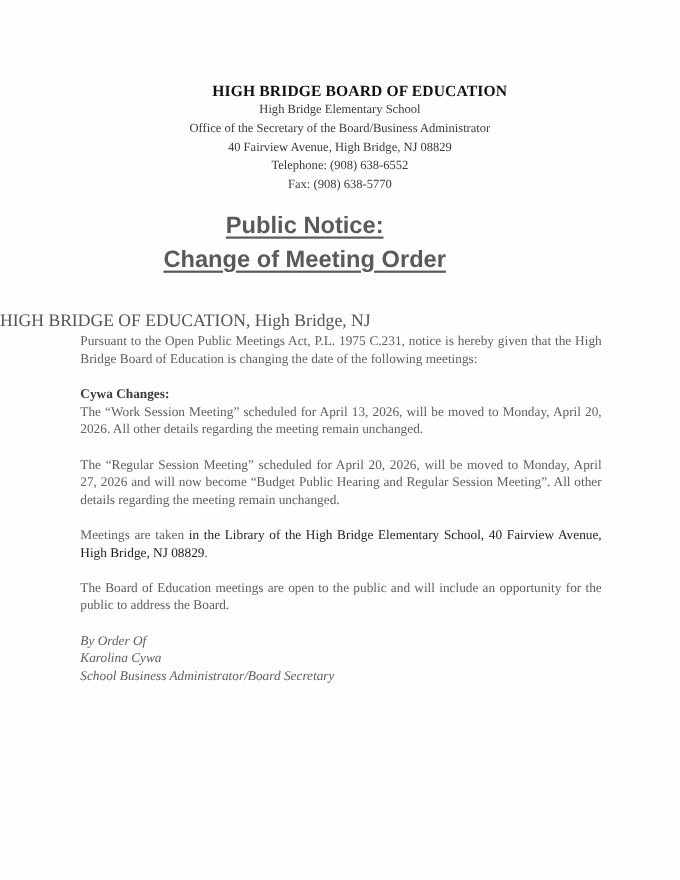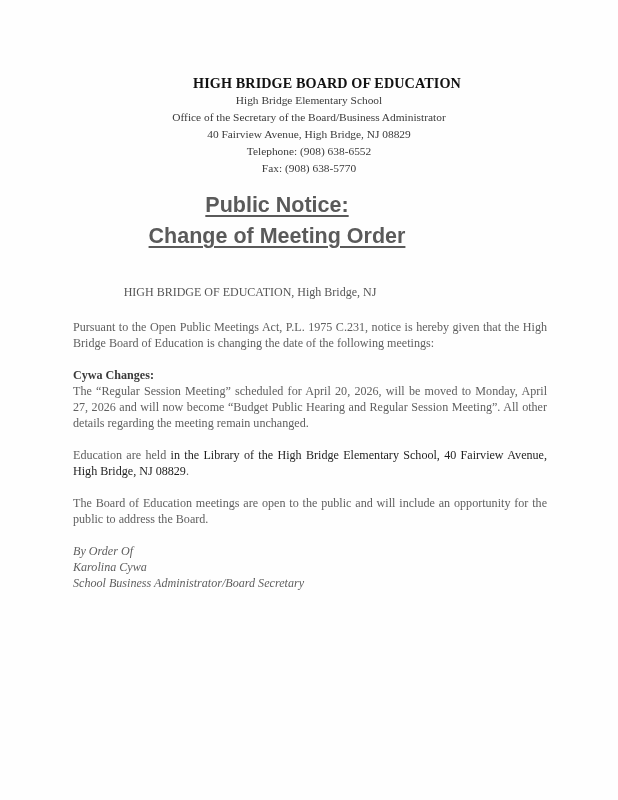--- a/index.html
+++ b/index.html
@@ -9,24 +9,24 @@
   .sans { font-family: "Liberation Sans", "DejaVu Sans", sans-serif; }
 
   .letterhead { position: absolute; left: 0; top: 74px; width: 618px; text-align: center; }
   .lh-title { font-weight: bold; font-size: 14.2px; color: #111; line-height: 18px; letter-spacing: 0.1px; padding-left: 36px; }
   .lh-line { font-size: 11.4px; color: #3a3a3a; line-height: 17px; }
 
   .notice-title { position: absolute; left: 0; top: 190px; width: 554px; text-align: center;
     font-weight: bold; font-size: 21.5px; color: #5a5a5a; line-height: 31px; }
   .notice-title span { text-decoration: underline; text-decoration-thickness: 2px; text-underline-offset: 3px; display: block; }
 
-  .dateline { position: absolute; left: 0; top: 284px; width: 500px; text-align: center;
-    font-size: 12px; color: #555; line-height: 16px; }
+  .dateline { position: absolute; left: 0; top: 284px; width: 500px; 
+    font-size: 16px; color: #555; line-height: 16px; }
 
-  .body { position: absolute; left: 73px; top: 319px; width: 474px; font-size: 12.1px; line-height: 16px; color: #606060; }
+  .body { position: absolute; left: 73px; top: 302px; width: 474px; font-size: 12.1px; line-height: 16px; color: #606060; }
   .body p { margin: 0 0 16px 0; text-align: justify; }
   .body p.tight { margin-bottom: 0; }
   .heading { font-weight: bold; color: #3a3a3a; }
   .dark { color: #1e1e1e; }
   .sig { font-style: italic; color: #5e5e5e; font-family: Liberation Serif, serif; }
 </style>
 </head>
 <body>
 
 <div class="page">
@@ -44,24 +44,25 @@
     <span>Public Notice:</span>
     <span>Change of Meeting Order</span>
   </div>
 
   <div class="dateline serif">HIGH BRIDGE OF EDUCATION, High Bridge, NJ</div>
 
   <div class="body serif">
     <p>Pursuant to the Open Public Meetings Act, P.L. 1975 C.231, notice is hereby given that the High Bridge Board of Education is changing the date of the following meetings:</p>
 
     <p class="tight"><span class="heading">Cywa Changes:</span></p>
+    <p>The “Work Session Meeting” scheduled for April 13, 2026, will be moved to Monday, April 20, 2026. All other details regarding the meeting remain unchanged.</p>
 
     <p>The “Regular Session Meeting” scheduled for April 20, 2026, will be moved to Monday, April 27, 2026 and will now become “Budget Public Hearing and Regular Session Meeting”. All other details regarding the meeting remain unchanged.</p>
 
-    <p><span>Education are held </span><span class="dark">in the Library of the High Bridge Elementary School, 40 Fairview Avenue, High Bridge, NJ  08829</span><span>.</span></p>
+    <p><span>Meetings are taken </span><span class="dark">in the Library of the High Bridge Elementary School, 40 Fairview Avenue, High Bridge, NJ  08829</span><span>.</span></p>
 
     <p>The Board of Education meetings are open to the public and will include an opportunity for the public to address the Board.</p>
 
 
     <div class="sig">
       <div>By Order Of</div>
       <div>Karolina Cywa</div>
       <div>School Business Administrator/Board Secretary</div>
     </div>
   </div>

